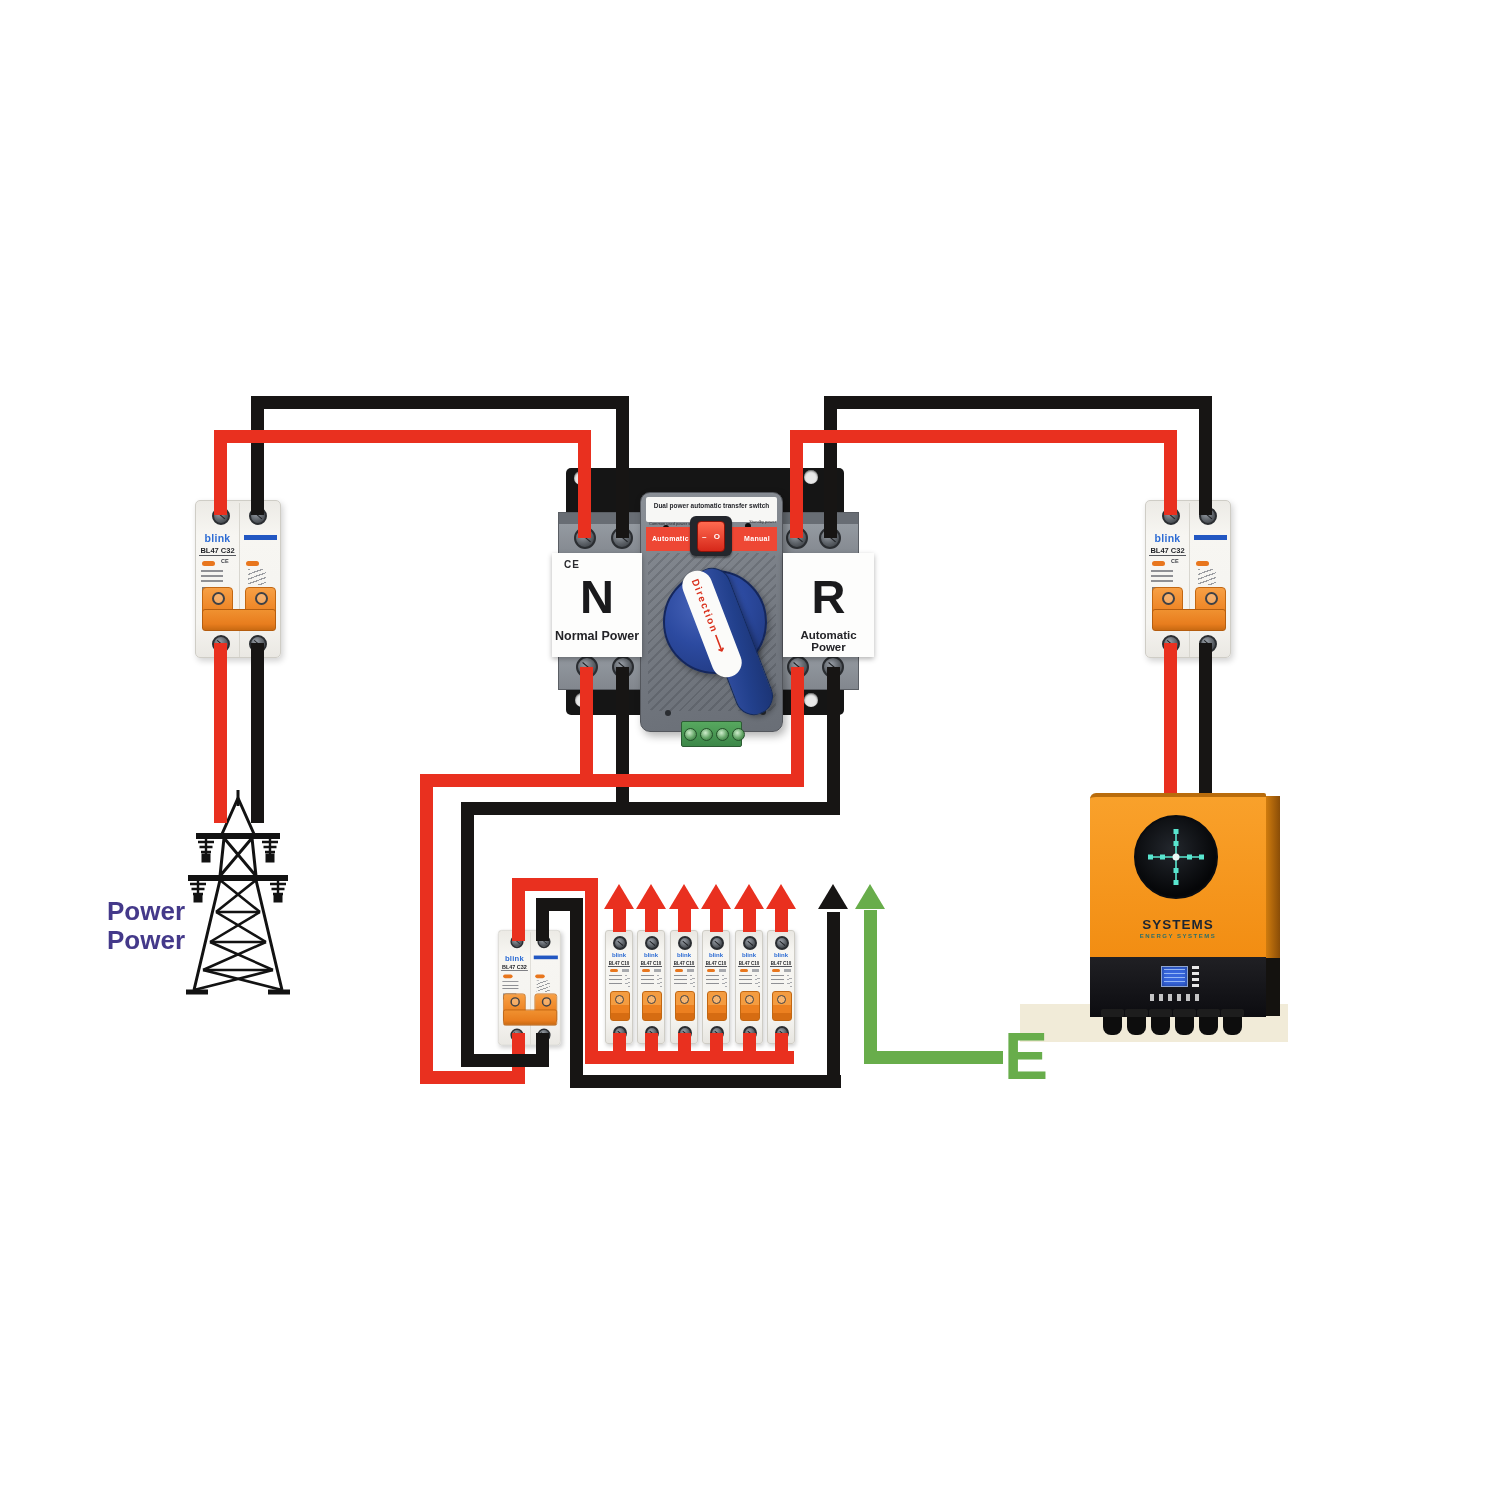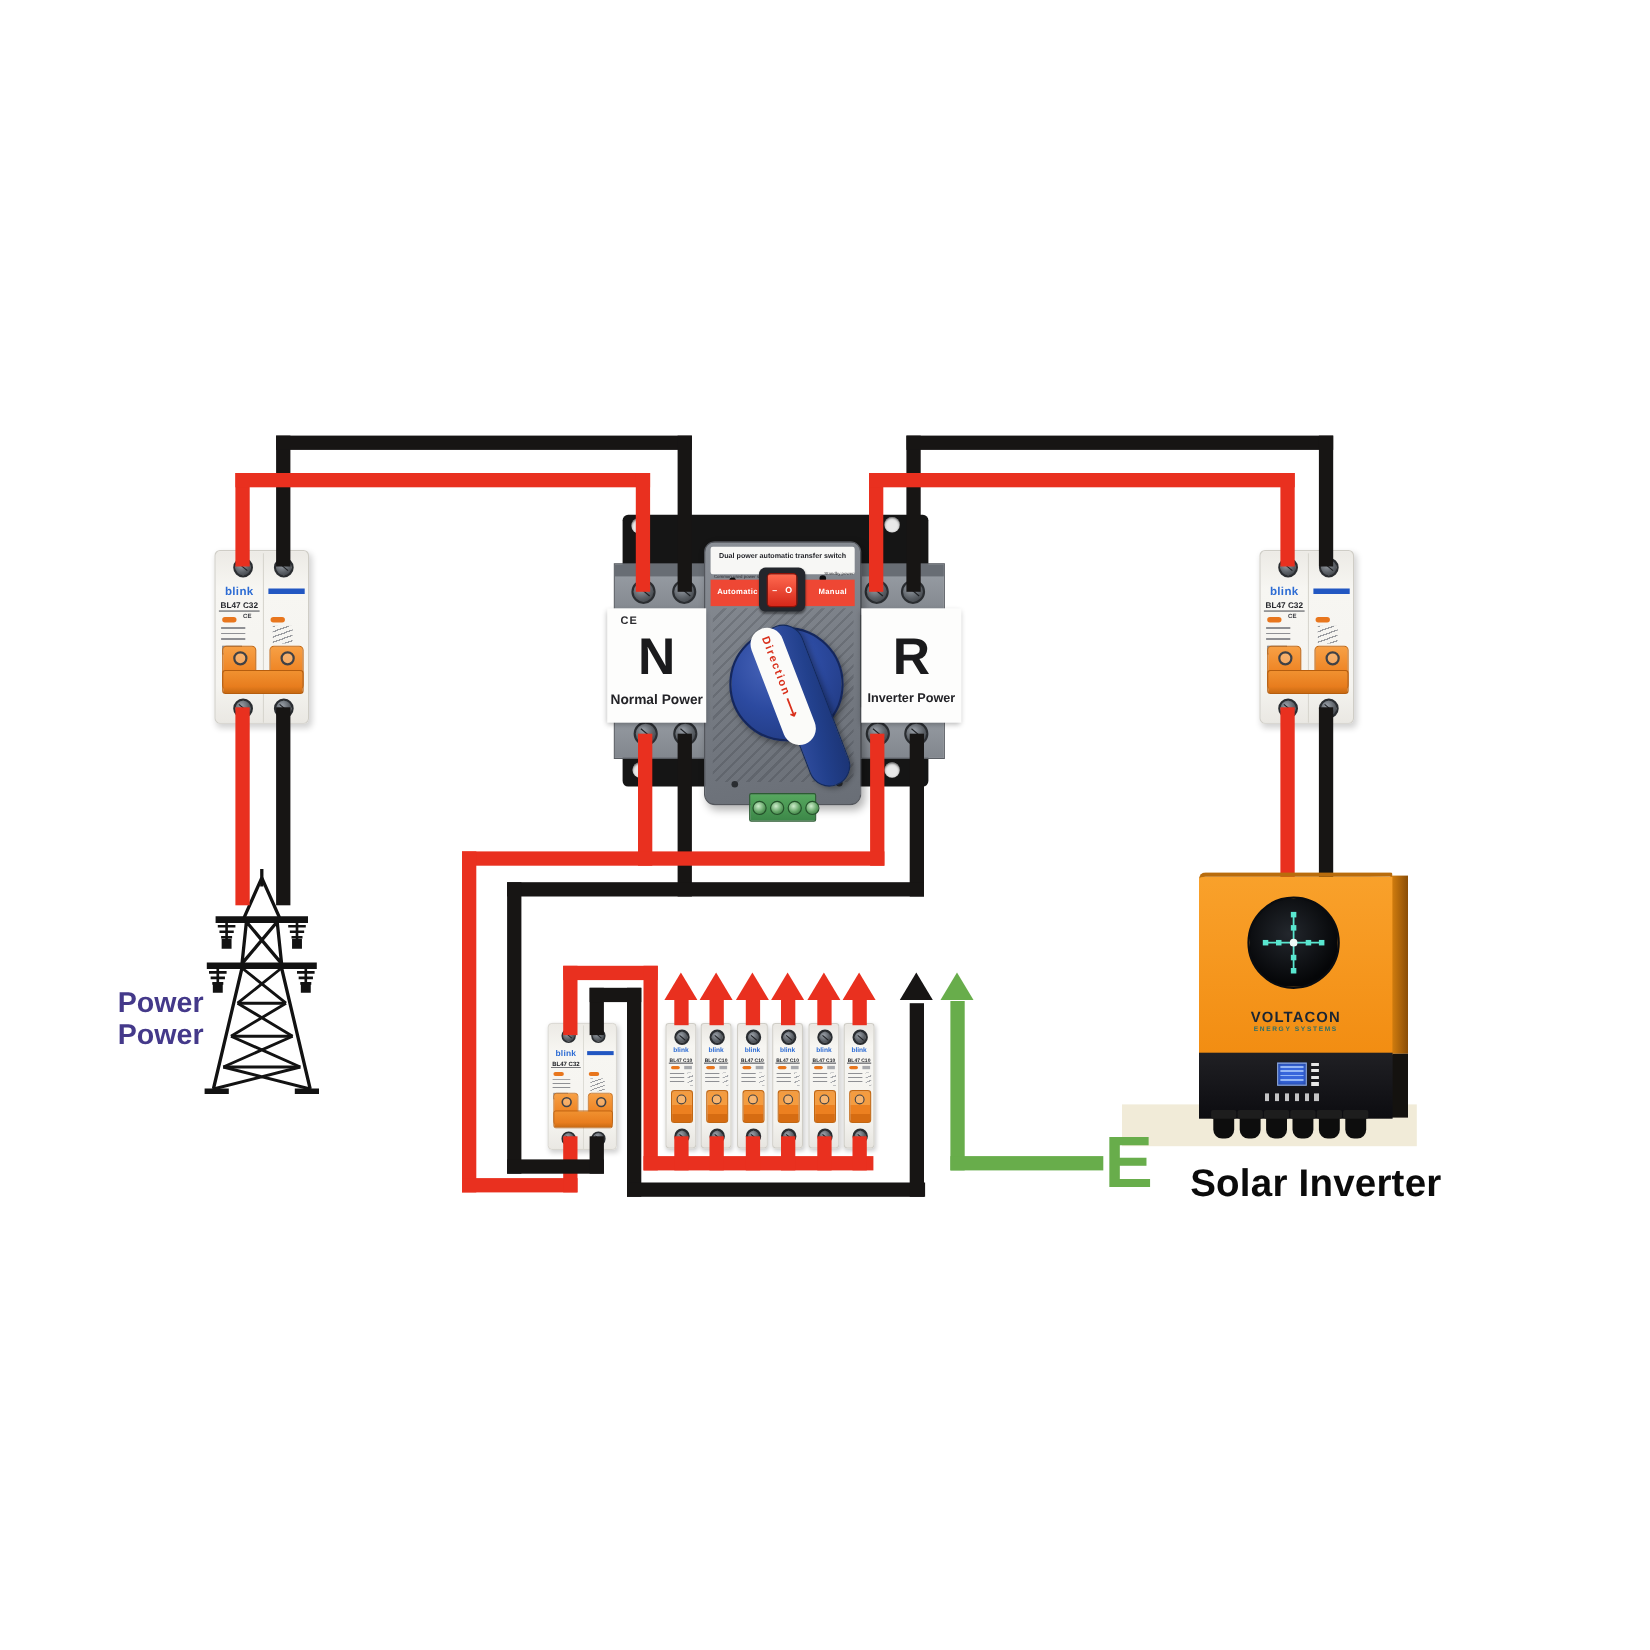--- a/index.html
+++ b/index.html
@@ -211,21 +211,21 @@
   <div class="dot" style="left:665px;top:710px;z-index:11;"></div>
   <div class="dot" style="left:760px;top:709px;z-index:11;"></div>
 
   <div class="side-plate" style="left:552px;width:90px;z-index:12;">
     <span class="cemark">CE</span>
     <div class="big">N</div>
     <div class="sub" style="font-size:12.5px;">Normal Power</div>
   </div>
   <div class="side-plate" style="left:783px;width:91px;z-index:12;">
     <div class="big">R</div>
-    <div class="sub" style="font-size:11.5px;">Inverter Power</div>
+    <div class="sub" style="font-size:11.5px;">Automatic Power</div>
   </div>
 
   <div class="cb2" style="left:195px;top:500px;z-index:15;">
     <div class="split"></div>
     <div class="scr" style="left:16px;top:6px;width:18px;height:18px;"></div>
     <div class="scr" style="left:53px;top:6px;width:18px;height:18px;"></div>
     <span class="brand">blink</span>
     <span class="model"><i style="font-style:normal">BL47</i> <i style="font-style:normal">C32</i></span>
     <span class="oval" style="left:6px;top:60px;"></span>
     <span class="cemk">CE</span>
@@ -430,33 +430,32 @@
         <rect x="27.5" y="53" width="5" height="5"></rect>
       <rect x="2" y="27.5" width="5" height="5"></rect>
         <rect x="53" y="27.5" width="5" height="5"></rect>
       <rect x="27.5" y="14" width="5" height="5"></rect>
         <rect x="27.5" y="41" width="5" height="5"></rect>
       <rect x="14" y="27.5" width="5" height="5"></rect>
         <rect x="41" y="27.5" width="5" height="5"></rect>
     </g>
     <circle cx="30" cy="30" r="3.5" fill="#eef9f6"></circle>
   </svg>
-  <div class="inv-brand" style="z-index:52;">VOLTACON</div>
+  <div class="inv-brand" style="z-index:52;">SYSTEMS</div>
   <div class="inv-brand-sub" style="z-index:52;">ENERGY SYSTEMS</div>
   <div class="inv-black" style="z-index:51;"></div>
   <div class="inv-lcd" style="z-index:52;"></div>
   <div class="inv-btns" style="z-index:52;"></div>
   <div class="inv-icons" style="z-index:52;"></div>
   <div class="gland" style="left:1103px;z-index:52;"></div>
   <div class="gland" style="left:1127px;z-index:52;"></div>
   <div class="gland" style="left:1151px;z-index:52;"></div>
   <div class="gland" style="left:1175px;z-index:52;"></div>
   <div class="gland" style="left:1199px;z-index:52;"></div>
   <div class="gland" style="left:1223px;z-index:52;"></div>
 
   <div class="lbl-grid" style="z-index:60;">
     <div>Power</div>
     <div>Power</div>
   </div>
   <div class="lbl-e" style="z-index:60;">E</div>
-  <div class="lbl-solar" style="z-index:60;">Solar Inverter</div>
 
 </div>
 
 </body></html>

